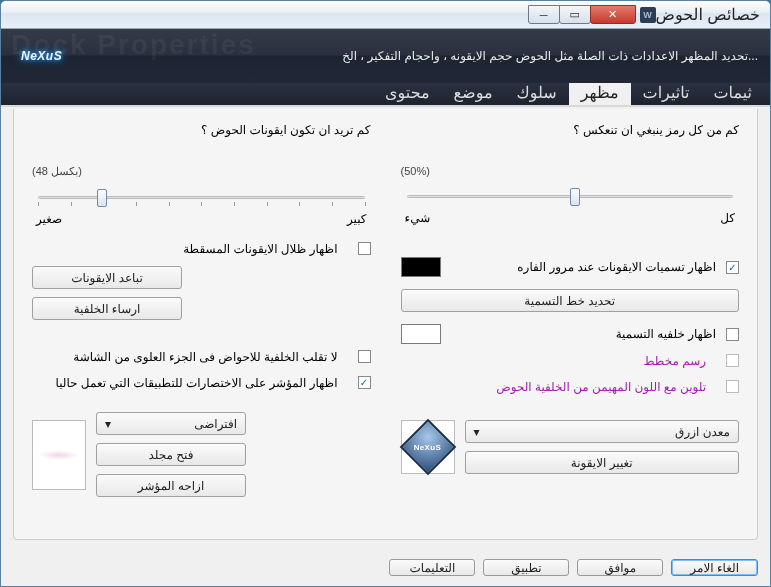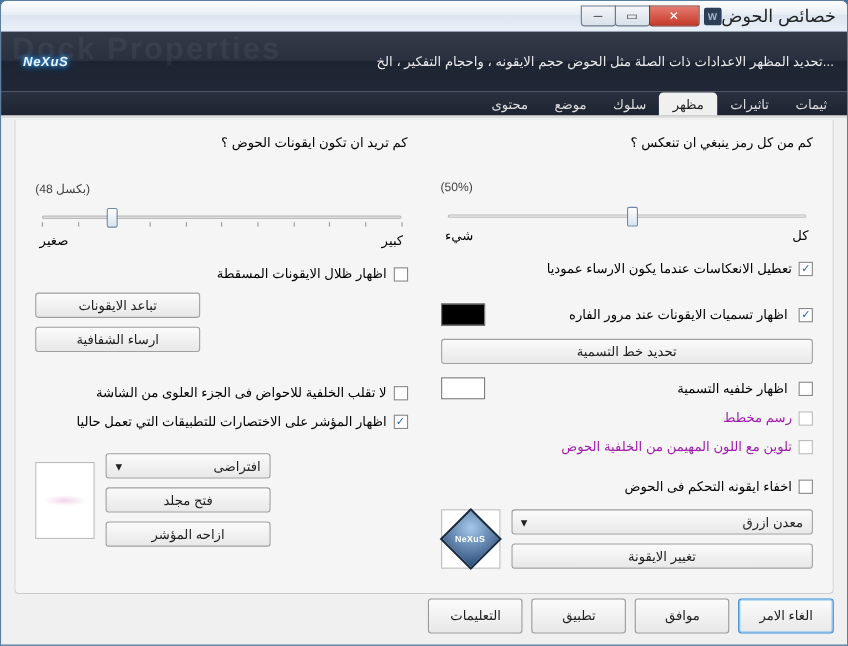--- a/index.html
+++ b/index.html
@@ -11,45 +11,45 @@
   .sysbtn { width: 32px; height: 19px; border: 1px solid #6a7a8a; border-radius: 0 0 3px 3px; display: flex; align-items: center; justify-content: center; font-size: 11px; color: #333; background: linear-gradient(#f4f6f9,#d8e0ea); margin-left:-1px;}
   .sysbtn.close { width:46px; background: linear-gradient(#e67a6f,#c53a2a); color:#fff; border-color:#8a3028; border-radius: 0 0 3px 3px;}
   .title-text { margin-right:6px; font-size:16px; color:#222; direction:rtl; }
   .title-icon { width:16px; height:16px; background:#2c3e55; display:inline-flex; align-items:center; justify-content:center; color:#aabbcc; font-size:9px; font-weight:bold; border-radius:2px; margin-left:4px;}
   .header-band { position:relative; height:54px; background: linear-gradient(to bottom,#353a47 0%,#2a303f 48%, #1d2431 50%, #202838 100%); color:#fefefe; display:flex; align-items:center; padding: 0 12px; direction:rtl; overflow:hidden;}
   .header-band .subtitle { font-size:12px; color:#eaeaea; }
   .header-ghost { position:absolute; top:0; left:10px; right:10px; font-size:28px; font-weight:bold; color:rgba(255,255,255,0.05); letter-spacing:2px; direction:ltr; text-align:left;}
   .logo { display:flex; align-items:center; font-size:20px; font-weight:bold; color:#fff; font-style:italic; letter-spacing:0.5px; direction:ltr; margin-left:8px;}
   .logo .lx { text-shadow:0 0 4px #4af, 0 0 8px #08f; color:#eaf4ff; }
   .tabs { height:24px; background: linear-gradient(#2a303f,#1d2431); display:flex; flex-direction:row-reverse; align-items:flex-end; padding: 0 6px; border-bottom: 2px solid #d8d8d8; gap:0; }
-  .tab { padding: 4px 12px 3px; color:#ddd; cursor:default; direction:rtl; font-size:12px; }
+  .tab { padding: 4px 12px 3px; color:#ddd; cursor:default; direction:rtl; font-size:16px; }
   .tab.active { background:#f0f0f0; color:#222; border-radius:4px 4px 0 0; }
   .content { position:absolute; top:108px; left:12px; right:12px; bottom:46px; background:#f5f5f5; border:1px solid #ccc; border-top:none; border-radius:0 0 4px 4px; padding:14px 18px; direction:rtl; display:flex; gap:30px; }
   .col { flex:1; display:flex; flex-direction:column; }
   .q { text-align:right; margin-bottom:4px; }
   .small { font-size:11px; color:#444;margin-top:24px; }
   .track { position:relative; height:24px; margin:8px 6px 2px; }
   .track .bar { position:absolute; left:0; right:0; top:10px; height:3px; background:linear-gradient(#d0d0d0,#f0f0f0); border-radius:2px; border:1px solid #bbb;}
   .track .thumb { position:absolute; top:3px; width:10px; height:18px; background:linear-gradient(#fdfdfd,#d8e4f0); border:1px solid #6d8aa8; border-radius:2px; }
   .track .tick { position:absolute; top:16px; width:1px; height:4px; background:#999; }
   .ends { display:flex; justify-content:space-between; font-size:11px; padding:0 4px 10px;}
-  .chk-row { display:flex; align-items:center; gap:6px; direction:rtl; margin:6px 0; }
+  .chk-row { display:flex; gap:20px; direction:rtl; margin:6px 0; }
   .chk { width:13px; height:13px; border:1px solid #888; background:#fff; display:inline-flex; align-items:center; justify-content:center; font-size:10px; color:#1a5fb4; }
   .chk.checked::before { content:"✓"; }
   .btn { height:23px; min-width:150px; background:linear-gradient(#fbfbfb,#e8e8e8); border:1px solid #a0a0a0; border-radius:3px; display:flex; align-items:center; justify-content:center; direction:rtl; color:#222; cursor:default; margin:4px 0; }
   .swatch { width:40px; height:20px; border:1px solid #7a7a7a; background:#fff; }
   .swatch.fill { background:#000; }
   .row { display:flex; align-items:center; gap:10px; direction:rtl; margin:4px 0;}
   .icon-box { width:54px; height:54px; border:1px solid #bbb; background:#fff; display:flex; align-items:center; justify-content:center; }
   .nexus-diamond { width:40px; height:40px; transform:rotate(45deg); background: radial-gradient(circle at 30% 30%, #a5c8ea,#2a4c7a); border:2px solid #1a2c42; display:flex; align-items:center; justify-content:center;}
   .nexus-diamond span { transform:rotate(-45deg); font-size:8px; font-weight:bold; color:#fff; letter-spacing:0.3px;}
   .disabled { color:#a21caf; }
   .disabled .chk { border-color:#bbb; }
   .footer { position:absolute; bottom:10px; left:12px; right:12px; display:flex; flex-direction:row-reverse; gap:8px;}
-  .fbtn { height:32px; padding:1px 18px; min-width:86px; background:linear-gradient(#fbfbfb,#e8e8e8); border:1px solid #9a9a9a; border-radius:3px; display:flex; align-items:center; justify-content:center; direction:rtl; color:#222;}
+  .fbtn { height:17px; padding:1px 18px; min-width:86px; background:linear-gradient(#fbfbfb,#e8e8e8); border:1px solid #9a9a9a; border-radius:3px; display:flex; align-items:center; justify-content:center; direction:rtl; color:#222;}
   .fbtn.primary { border:1px solid #3a8cd8; box-shadow: inset 0 0 0 1px #7fbef2; }
   .watermark { position:absolute; top:130px; left:320px; color:#d72a1f; font-size:95px; font-weight:900; font-family:Arial; pointer-events:none; direction:rtl; line-height:0.8;}
   .preview-smudge { width:40px; height:10px; background: radial-gradient(ellipse, rgba(220,150,200,0.4), transparent 70%);}
   .group-left { display:flex; flex-direction:column; align-items:flex-end;}
 </style>
 </head>
 <body>
 
 <div class="window">
   <div class="titlebar">
@@ -89,24 +89,20 @@
       <div class="small" style="text-align:left">(50%)</div>
       <div class="track">
         <div class="bar"></div>
         <div class="thumb" style="left:50%"></div>
       </div>
       <div class="ends">
           <span>كل</span>
           <span>شيء</span>
         </div>
 
-      <div class="chk-row">
-          <span class="chk checked"></span>
-          <span>تعطيل الانعكاسات عندما يكون الارساء عموديا</span>
-        </div>
 
       <div style="height:18px"></div>
       <div class="row">
         <span class="chk checked"></span>
         <span style="flex:1">اظهار تسميات الايقونات عند مرور الفاره</span>
         <span class="swatch fill"></span>
       </div>
       <div class="row">
         <div style="flex:1">
             <div class="btn" style="min-width:200px">تحديد خط التسمية</div>
@@ -120,24 +116,20 @@
       <div class="chk-row disabled">
           <span class="chk"></span>
           <span>رسم مخطط</span>
         </div>
       <div class="chk-row disabled">
           <span class="chk"></span>
           <span>تلوين مع اللون المهيمن من الخلفية الحوض</span>
         </div>
 
       <div style="height:12px"></div>
-      <div class="chk-row">
-          <span class="chk"></span>
-          <span>اخفاء ايقونه التحكم فى الحوض</span>
-        </div>
 
       <div class="row">
         <div style="flex:1; display:flex; flex-direction:column;">
           <div class="btn" style="justify-content:space-between; padding:0 8px; min-width:200px">
             <span>معدن ازرق</span>
               <span>▾</span>
           </div>
           <div class="btn" style="min-width:200px">تغيير الايقونة</div>
         </div>
         <div class="icon-box">
@@ -171,21 +163,21 @@
           <span>صغير</span>
         </div>
 
       <div class="chk-row">
           <span class="chk"></span>
           <span>اظهار ظلال الايقونات المسقطة</span>
         </div>
 
       <div class="group-left">
         <div class="btn">تباعد الايقونات</div>
-        <div class="btn">ارساء الشفافية</div>
+        <div class="btn">ارساء الخلفية</div>
       </div>
 
       <div style="height:20px"></div>
       <div class="chk-row">
           <span class="chk"></span>
           <span>لا تقلب الخلفية للاحواض فى الجزء العلوى من الشاشة</span>
         </div>
       <div class="chk-row">
           <span class="chk checked"></span>
           <span>اظهار المؤشر على الاختصارات للتطبيقات التي تعمل حاليا</span>

